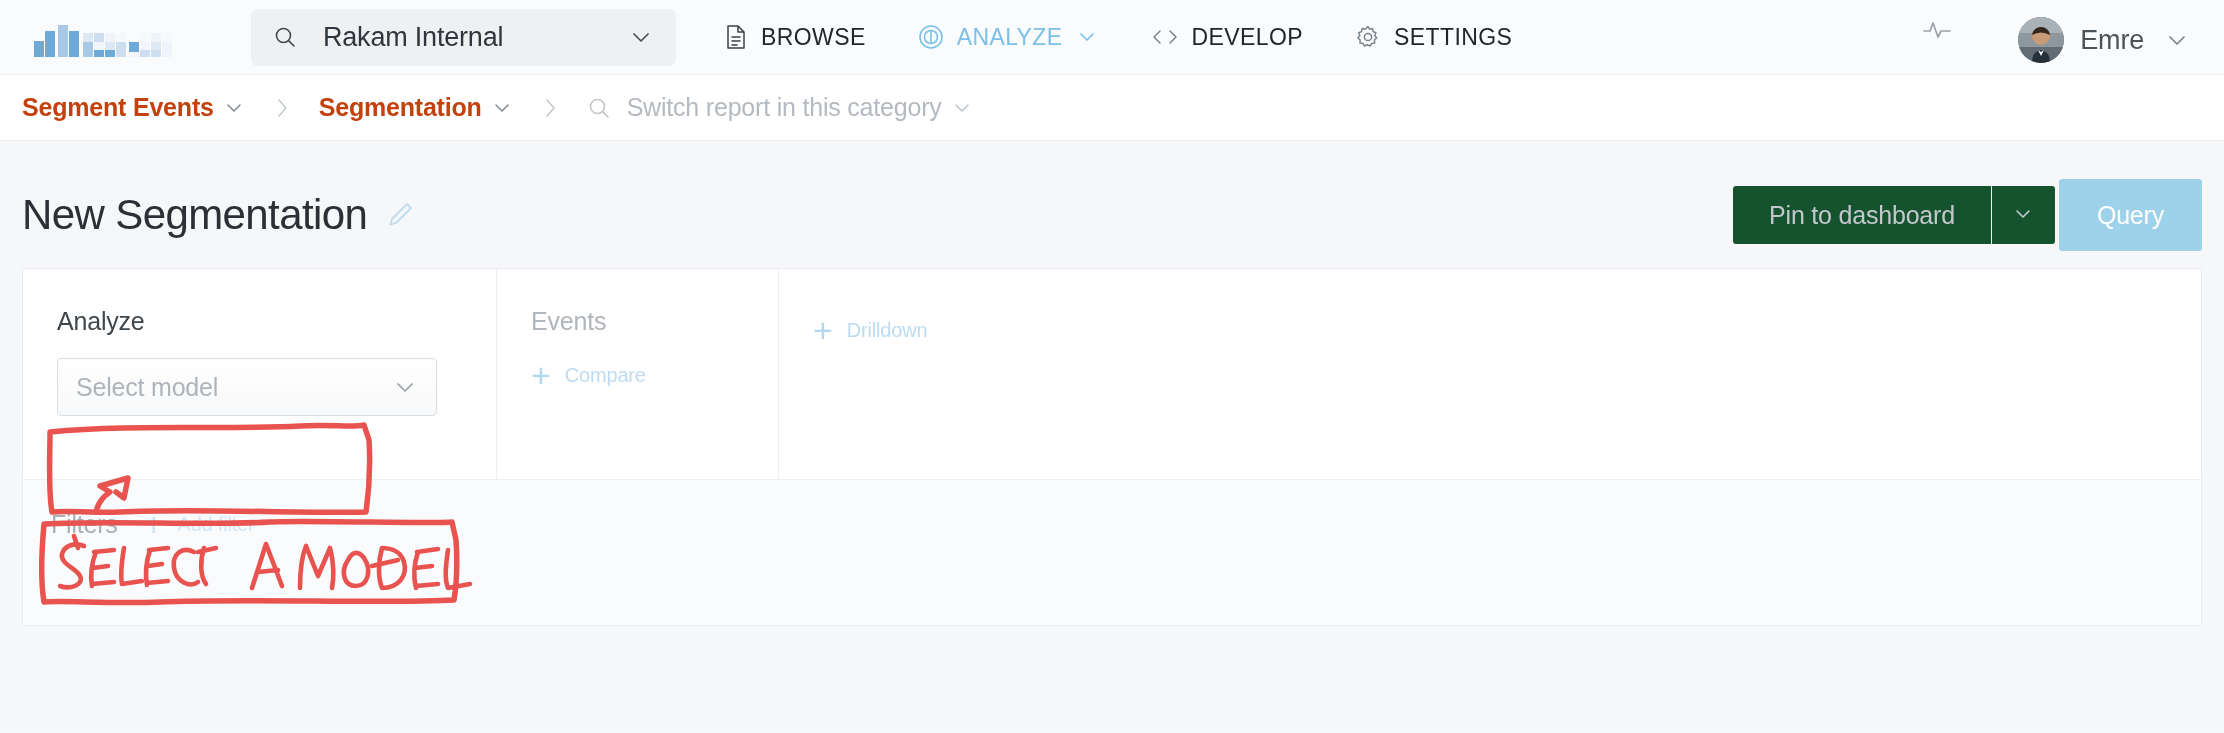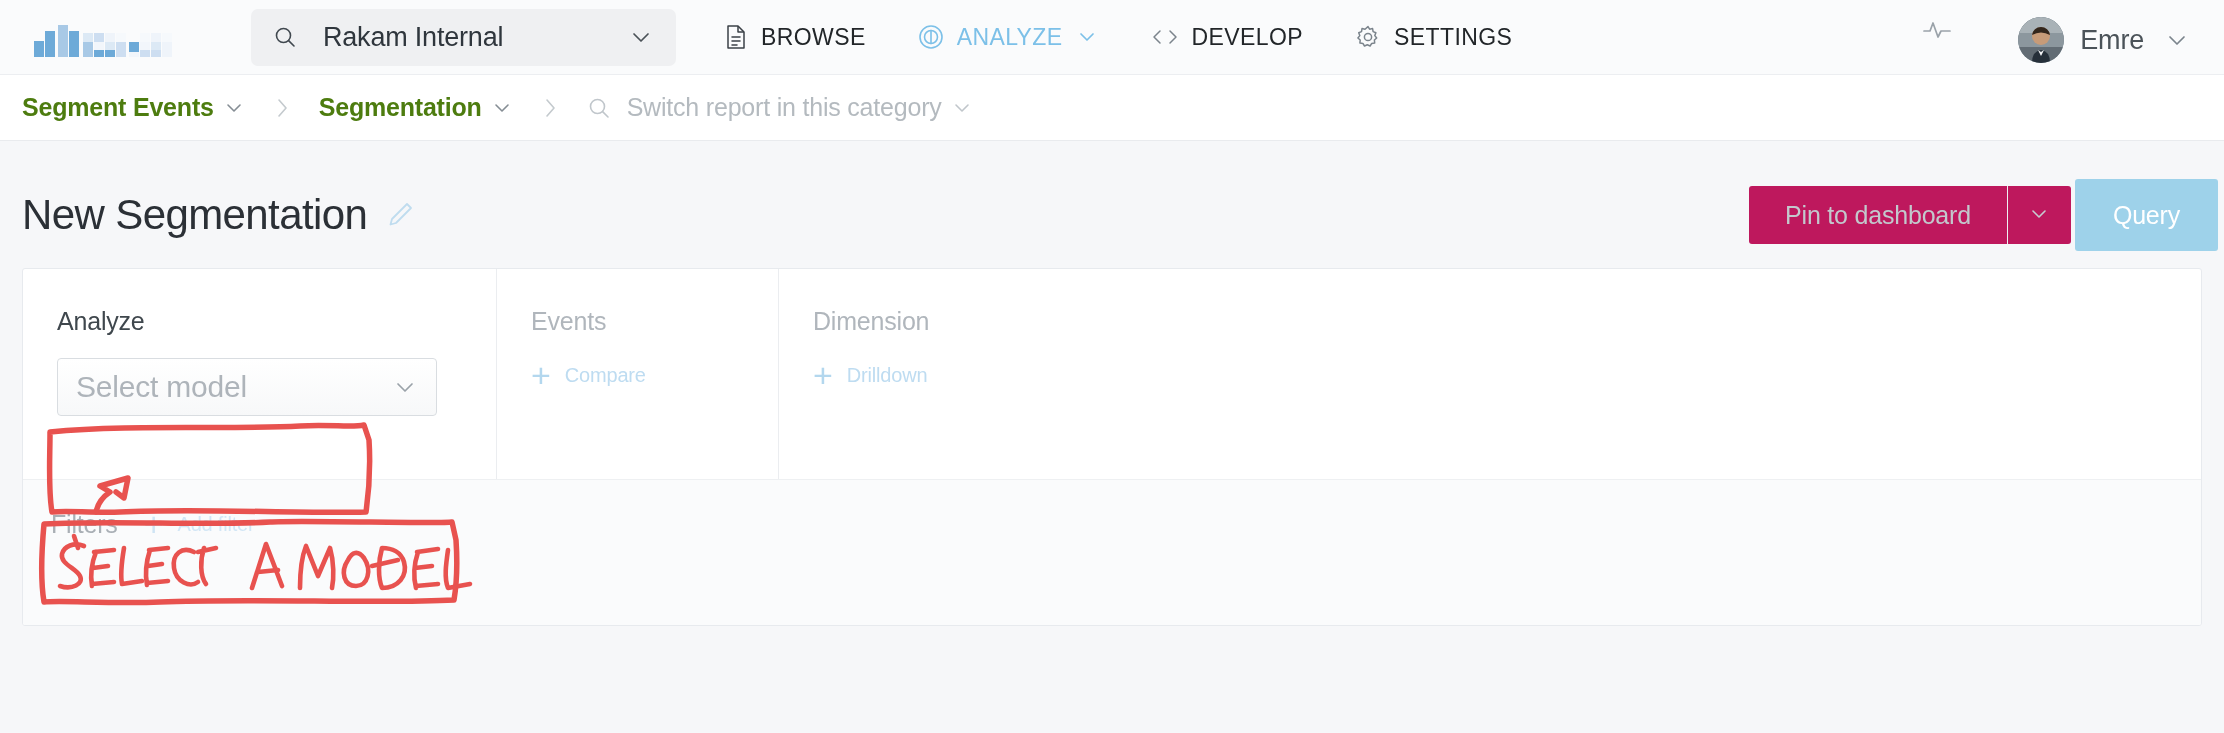--- a/index.html
+++ b/index.html
@@ -124,21 +124,21 @@
   }
   .crumb {
     display: flex;
     align-items: center;
     cursor: pointer;
     white-space: nowrap;
   }
   .crumb-label {
     font-size: 25px;
     font-weight: bold;
-    color: #4d7c0f;
+    color: #c2410c;
     letter-spacing: -0.2px;
   }
   .crumb-caret { margin-left: 9px; display: flex; align-items: center; }
   .crumb-sep {
     margin: 0 26px;
     display: flex;
     align-items: center;
   }
   .crumb.search .crumb-label {
     font-weight: normal;
@@ -150,42 +150,42 @@
   
   .page {
     position: relative;
     background: #f6f7f9;
     height: calc(733px - 75px - 67px);
   }
 
   .page-header {
     display: flex;
     align-items: center;
-    padding: 36px 6px 0 22px;
+    padding: 36px 22px 0 22px;
     height: 112px;
   }
   .page-title {
     font-size: 42px;
     font-weight: normal;
     color: #2b3036;
     letter-spacing: -0.6px;
     line-height: 1;
   }
   .title-edit { margin-left: 18px; display: flex; align-items: center; cursor: pointer; }
 
   .header-actions {
     margin-left: auto;
     display: flex;
     align-items: center;
   }
   .pin-group {
     display: flex;
     align-items: stretch;
     height: 58px;
-    background: #be185d;
+    background: #14532d;
     border-radius: 3px;
     overflow: hidden;
   }
   .pin-btn {
     display: flex; align-items: center;
     padding: 0 36px;
     font-size: 25px;
     color: #c3c8cd;
     letter-spacing: -0.2px;
     cursor: pointer;
@@ -249,21 +249,21 @@
     border: 1px solid #d9dde1;
     border-radius: 4px;
     background: linear-gradient(#ffffff, #f7f8f9);
     display: flex;
     align-items: center;
     padding: 0 18px;
     cursor: pointer;
   }
   .select-placeholder {
     flex: 1 1 auto;
-    font-size: 30px;
+    font-size: 25px;
     color: #aeb4ba;
     letter-spacing: -0.2px;
   }
   .select-caret { flex: 0 0 auto; display: flex; align-items: center; }
 
   .add-link {
     display: flex;
     align-items: center;
     cursor: pointer;
     color: #c3dff1;
@@ -542,21 +542,20 @@
 
       <div class="col measure">
         <div class="col-label">Events</div>
         <div class="add-link">
           <span class="add-plus">+</span>
           <span class="add-text">Compare</span>
         </div>
       </div>
 
       <div class="col dimension">
-        <div class="col-label">Dimension</div>
         <div class="add-link">
           <span class="add-plus">+</span>
           <span class="add-text">Drilldown</span>
         </div>
       </div>
 
     </div>
 
     <div class="filters-row">
       <span class="filters-label">Filters</span>

